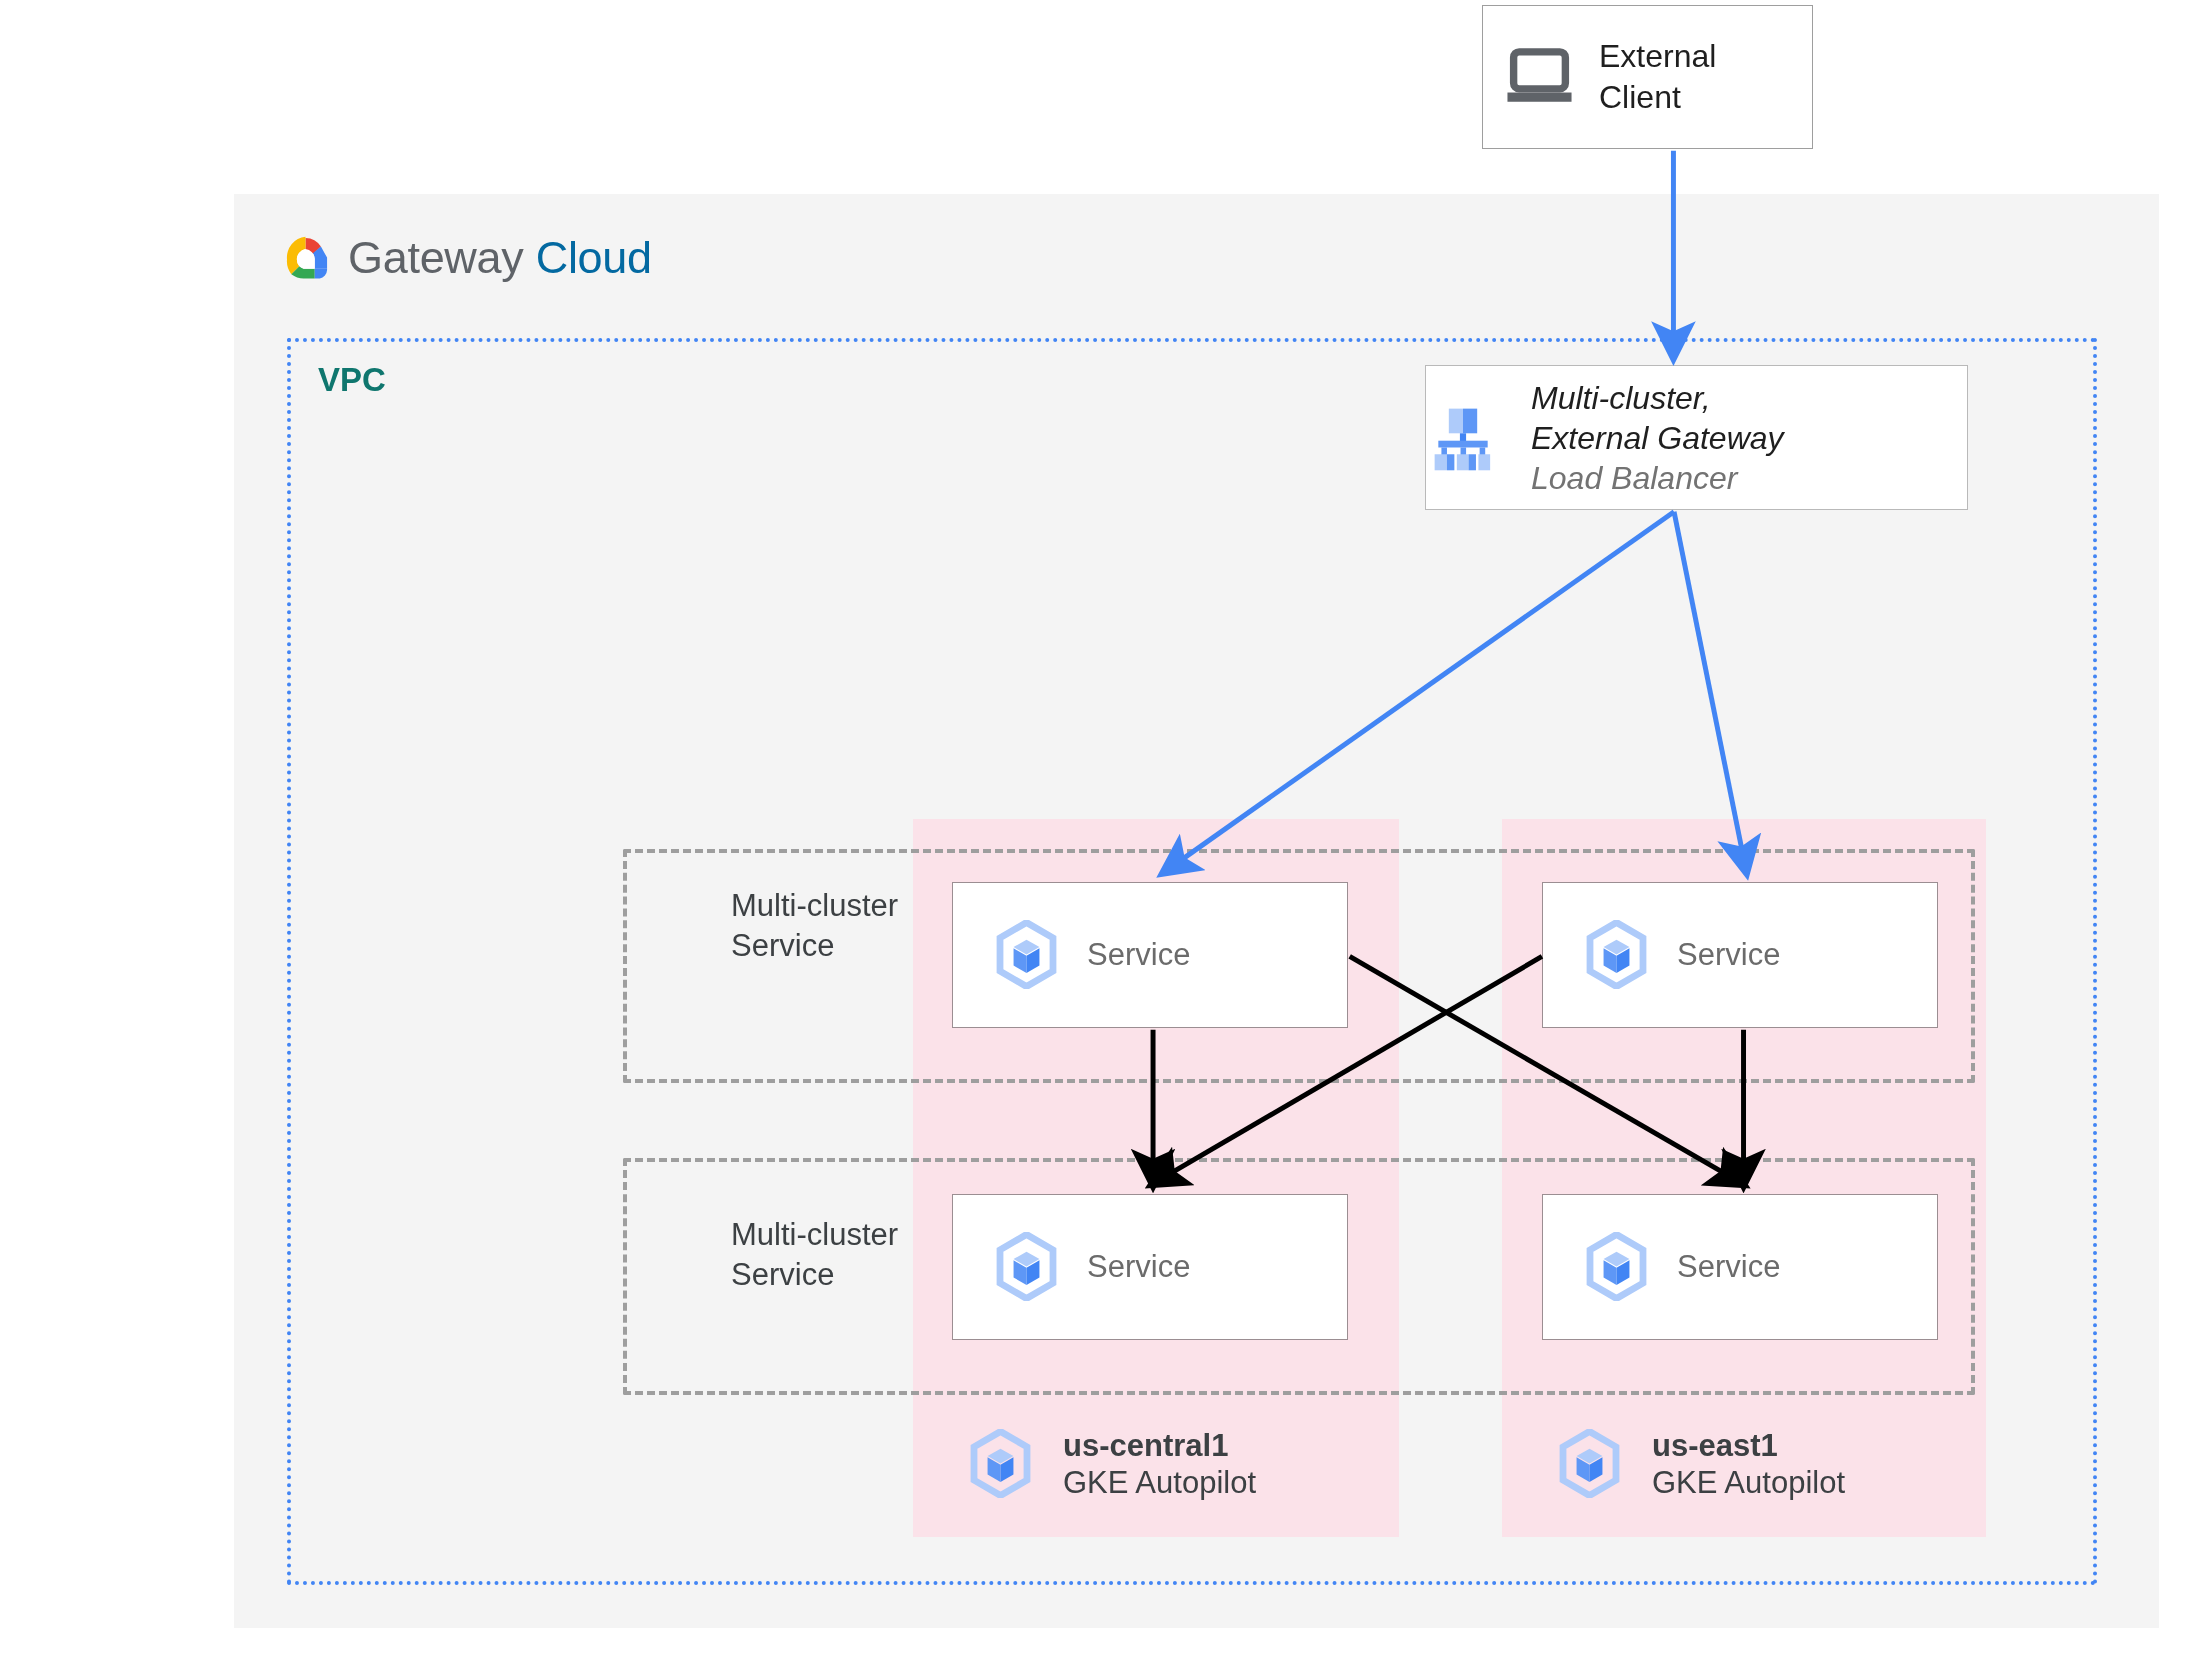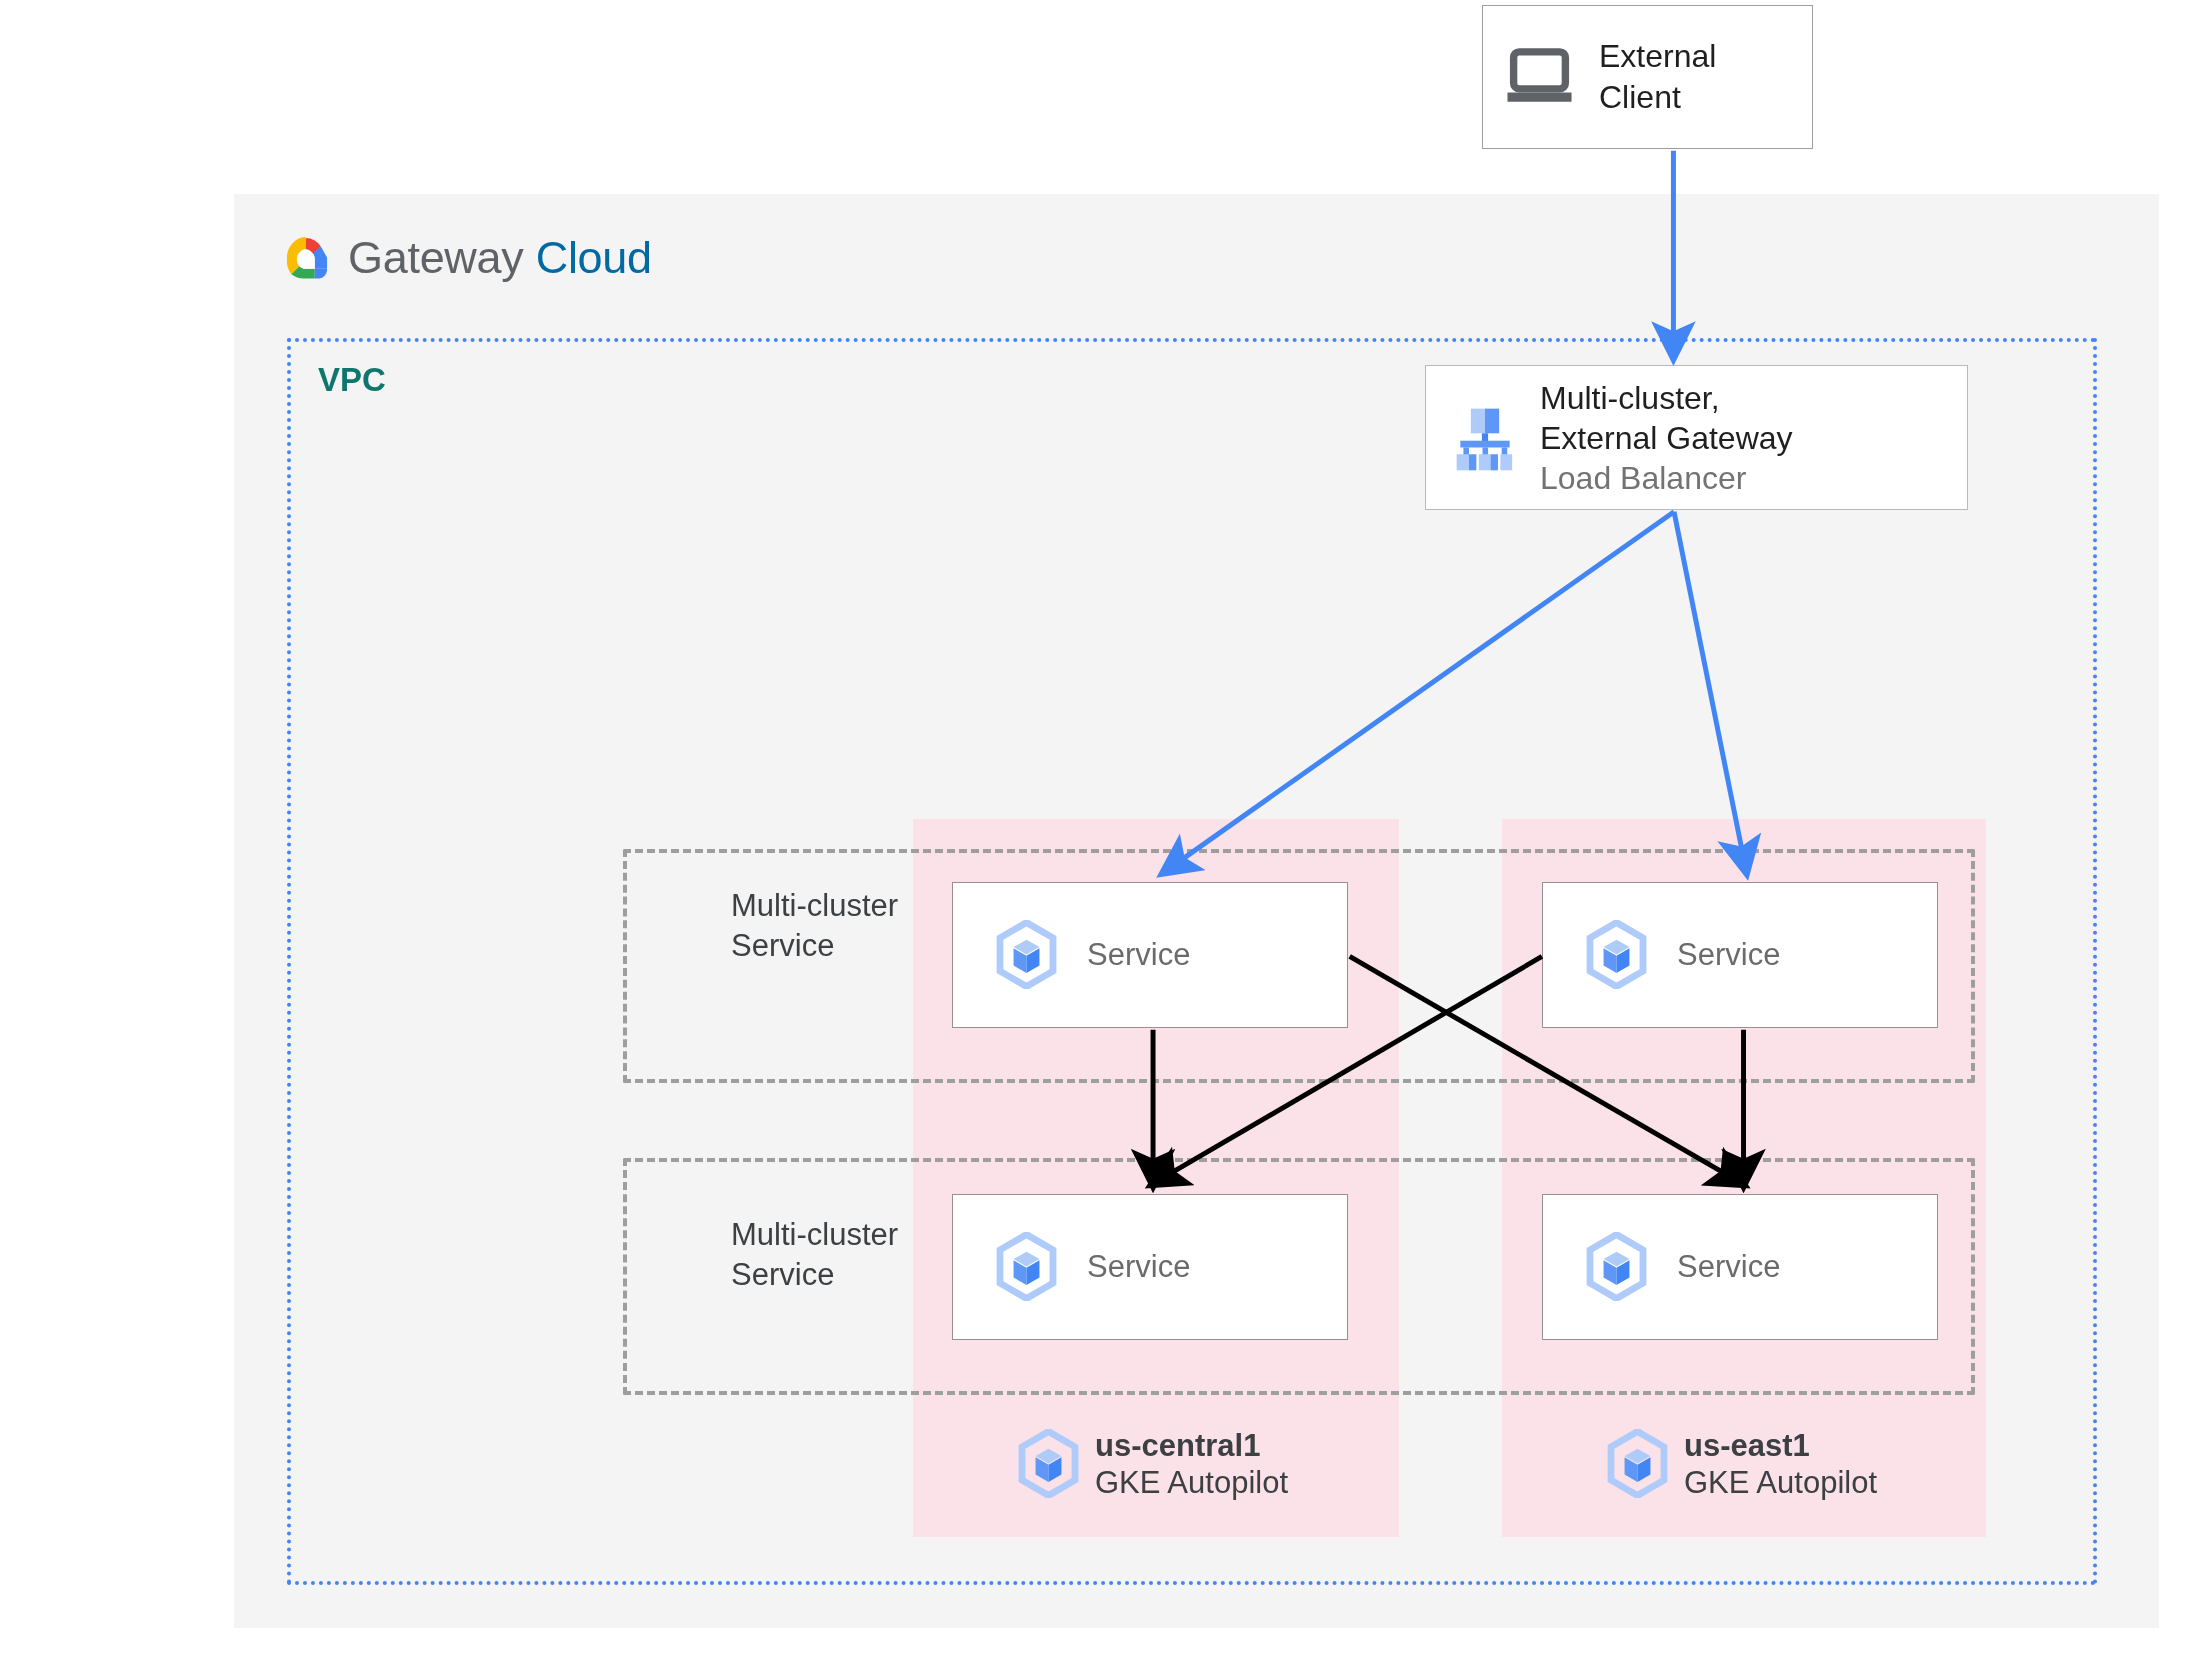--- a/index.html
+++ b/index.html
@@ -89,22 +89,23 @@
     position: absolute;
     left: 1425px;
     top: 365px;
     width: 543px;
     height: 145px;
     background: #ffffff;
     border: 1.9px solid #b9b9b9;
     box-sizing: border-box;
     display: flex;
     align-items: center;
-    padding-left: 22px;
-    gap: 18px;
+    padding-left: 0;
+    gap: 31px;
+    font-style: italic;
   }
   .gateway-text { display: flex; flex-direction: column; }
   .gw-title {
     font-size: 32px;
     line-height: 1.25;
     color: #1f1f1f;
     white-space: pre-line;
   }
   .gw-sub {
     font-size: 32px;
@@ -165,22 +166,21 @@
   .svc-label {
     font-size: 31px;
     color: #6b6b6b;
   }
 
   
   .cluster-foot {
     position: absolute;
     display: flex;
     align-items: center;
-    gap: 16px;
-    margin-left: 48px;
+    gap: 32px;
   }
   .cluster-foot.central { left: 970px; top: 1427px; }
   .cluster-foot.east    { left: 1559px; top: 1427px; }
   .cluster-foot-text { display: flex; flex-direction: column; line-height: 1.2; }
   .cluster-name {
     font-size: 31px;
     font-weight: bold;
     color: #3c4043;
   }
   .cluster-kind {

